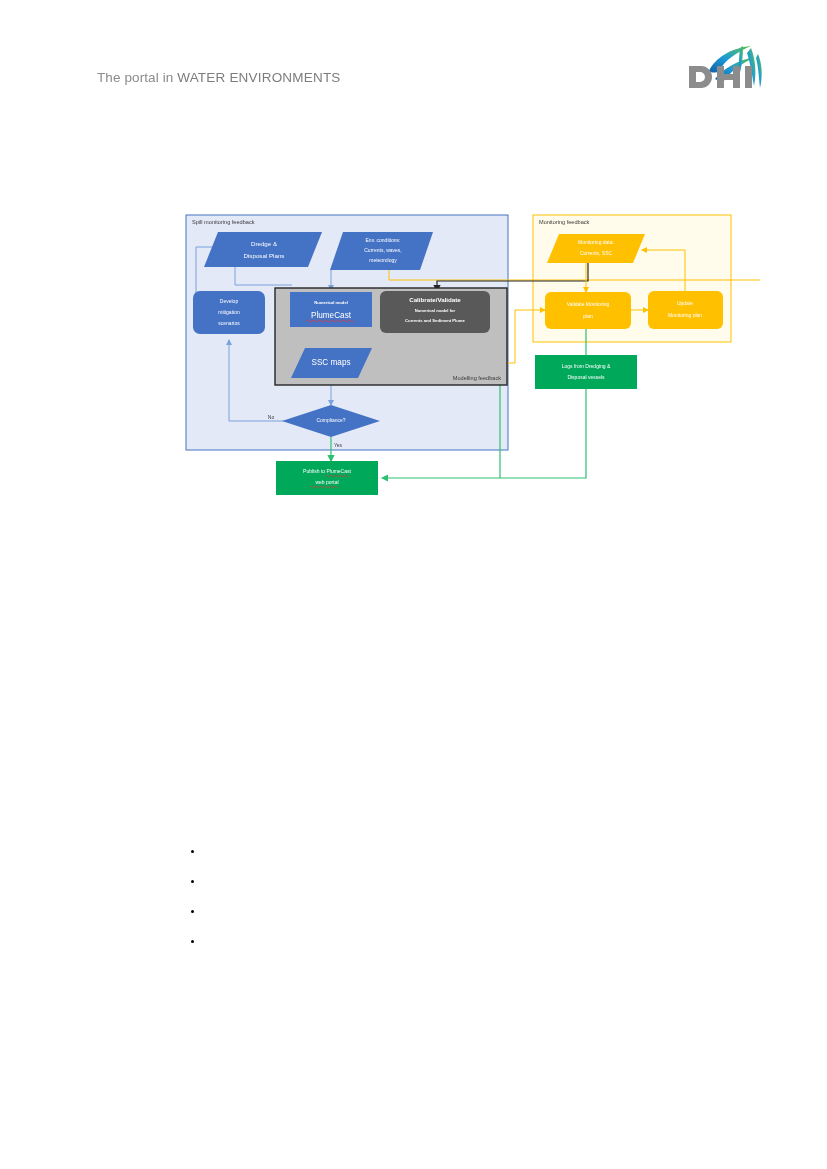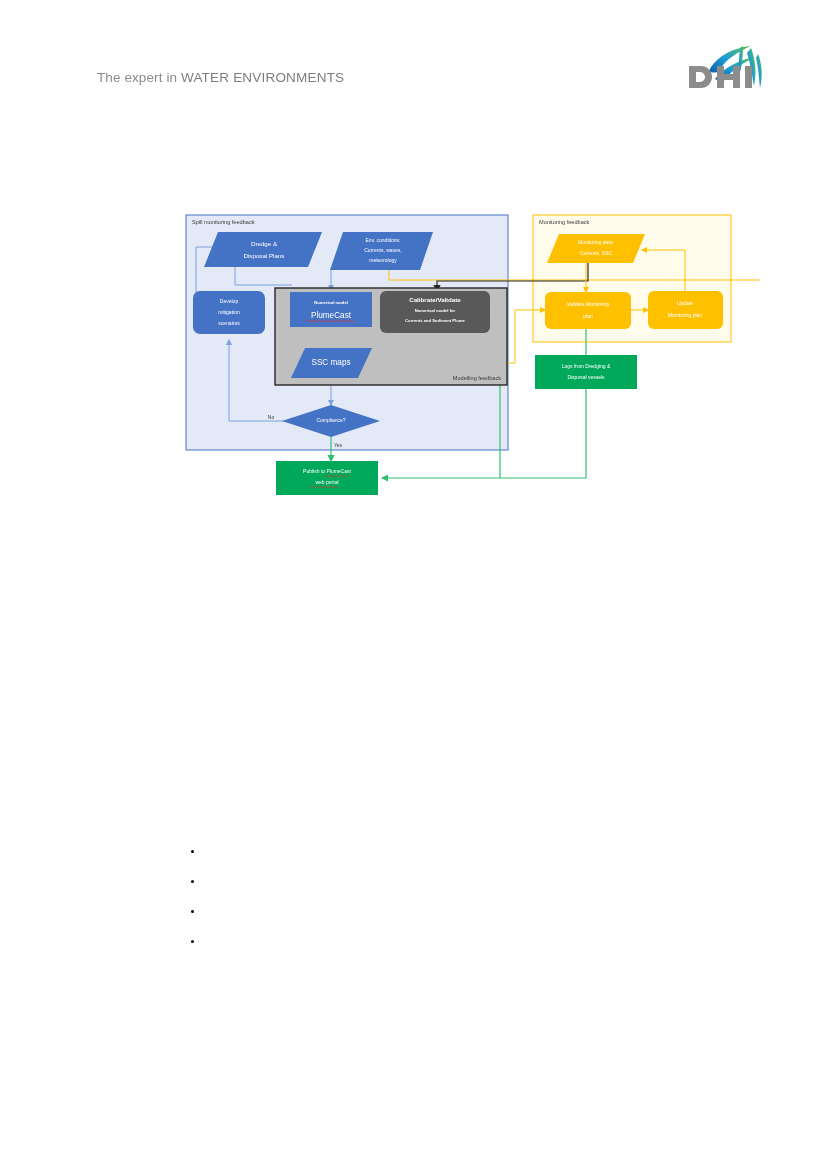--- a/index.html
+++ b/index.html
@@ -84,21 +84,21 @@
     height: 30px;
     line-height: 14px;
     font-size: 11px;
     color: #000000;
   }
 </style>
 </head>
 <body>
 
 <div class="header-tagline">
-  <span>The expert in </span><span class="strong">WATER ENVIRONMENTS</span>
+  <span>The portal in </span><span class="strong">WATER ENVIRONMENTS</span>
 </div>
 
 <div class="dhi-logo">
   <svg viewBox="0 0 92 56" width="92" height="56" aria-label="DHI logo">
     <defs>
       <linearGradient id="dhiWave" x1="0" y1="1" x2="1" y2="0">
         <stop offset="0%" stop-color="#0E5FA8"></stop>
         <stop offset="45%" stop-color="#1C9AD6"></stop>
         <stop offset="75%" stop-color="#3FB38B"></stop>
         <stop offset="100%" stop-color="#57B947"></stop>

